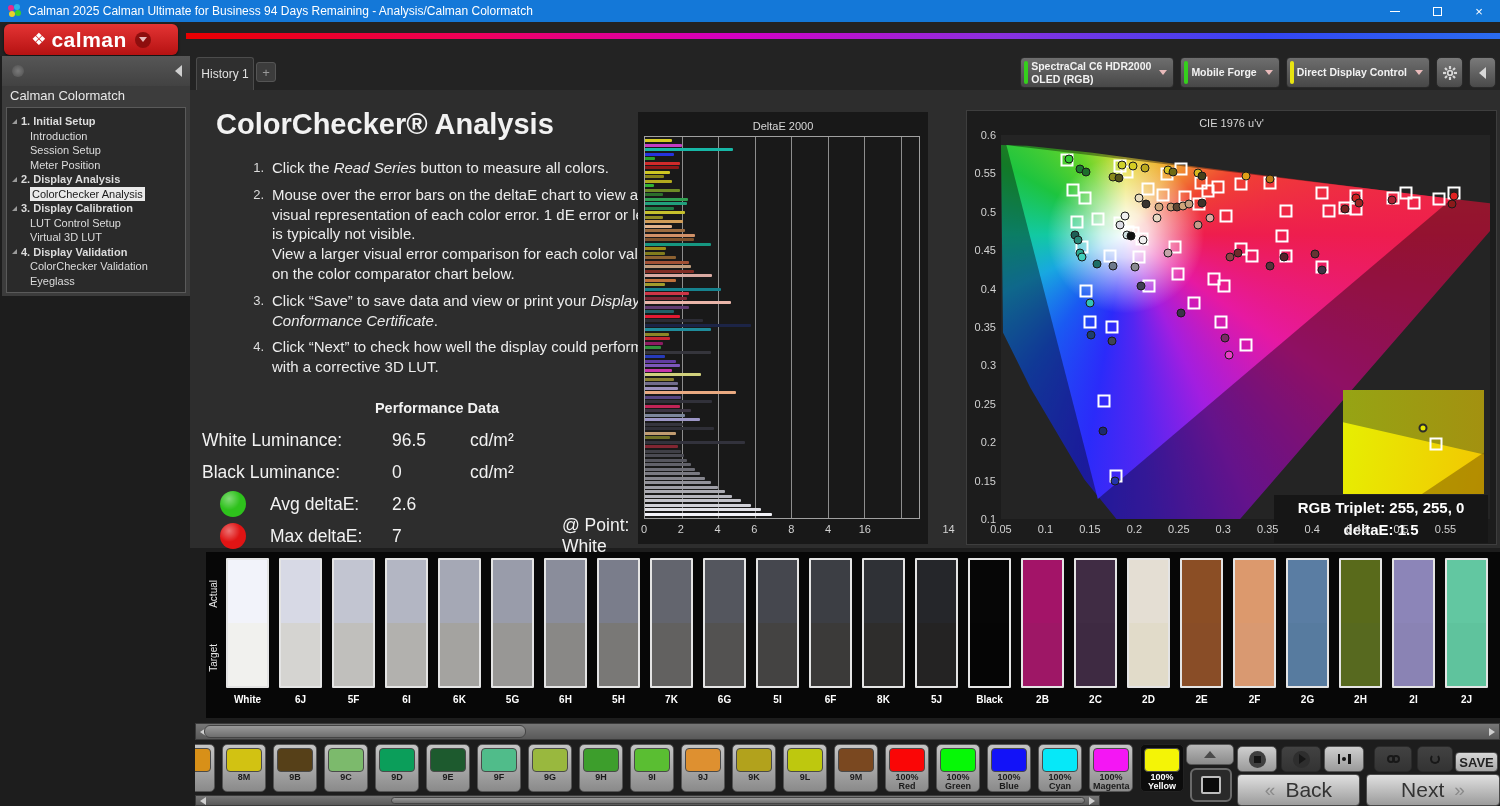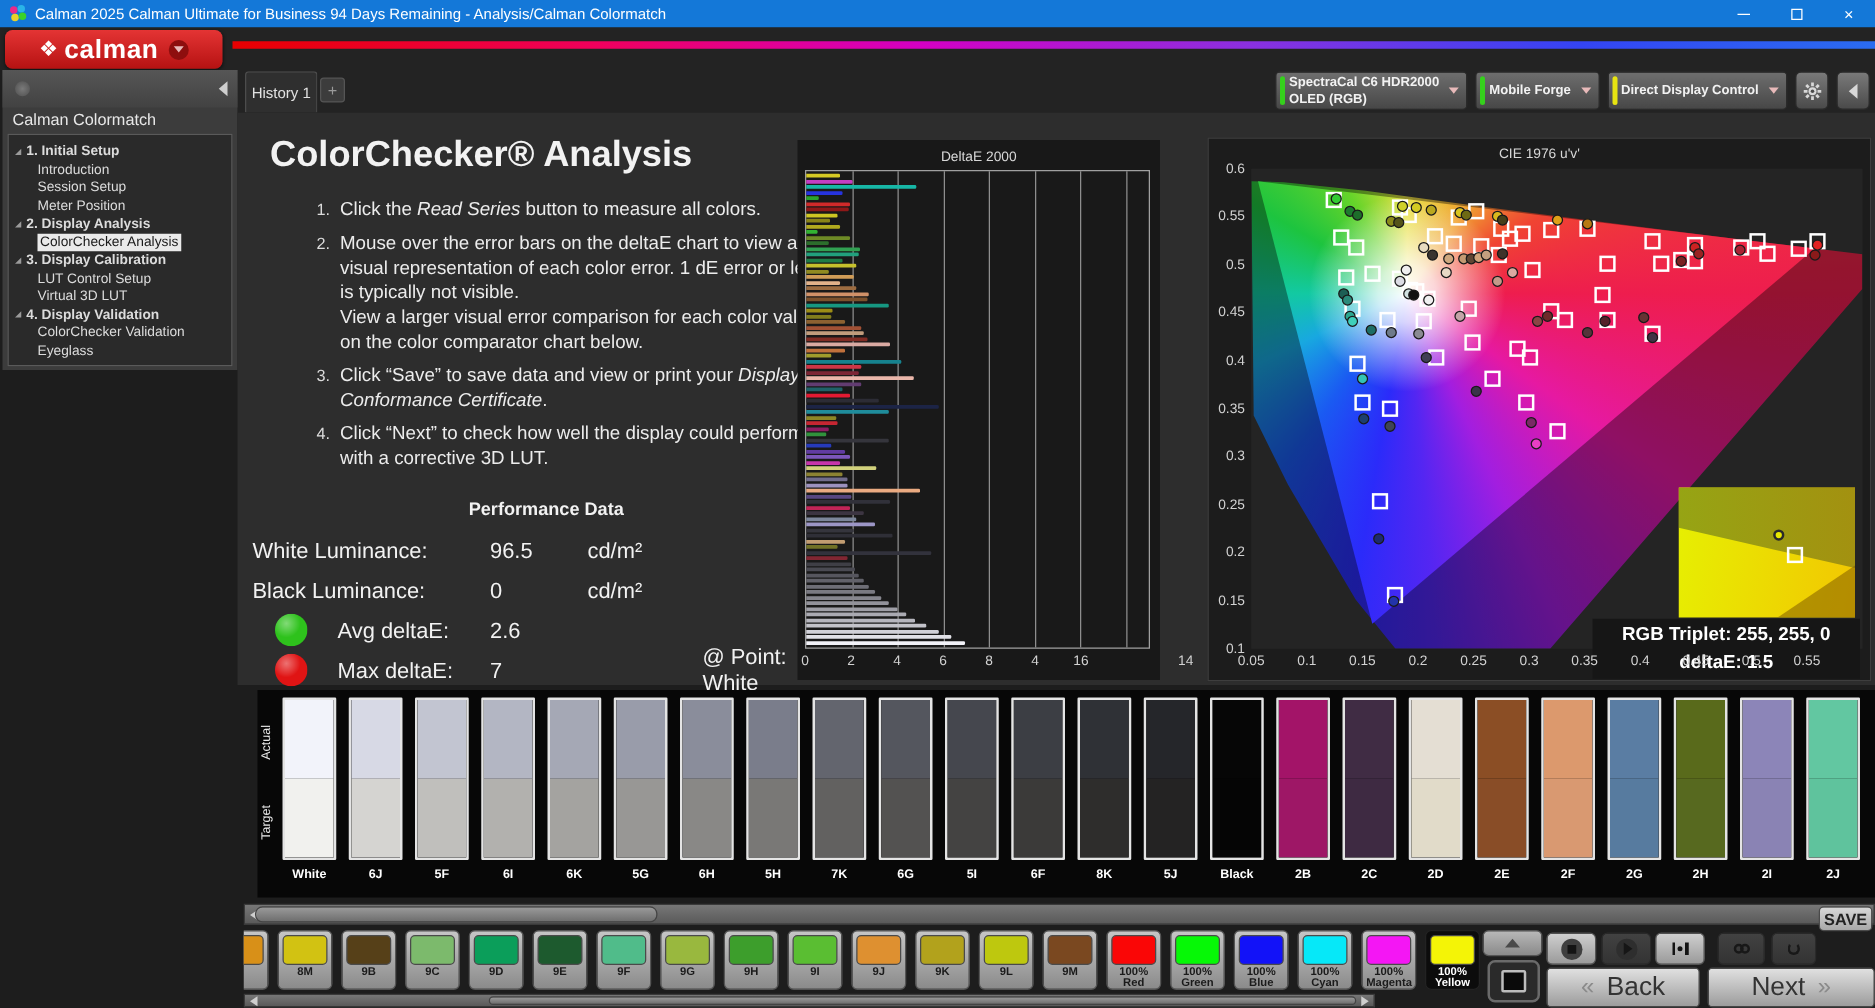--- a/index.html
+++ b/index.html
@@ -158,21 +158,21 @@
   .tool-dim .tool-circle { background:#2e2e2e; }
   .glyph-stop { width:7px; height:7px; background:#141414; }
   .glyph-play { width:0; height:0; border-top:5px solid transparent; border-bottom:5px solid transparent; border-left:7px solid #161616; margin-left:2px; }
   .glyph-bars { display:flex; align-items:center; gap:2px; }
   .glyph-bars b { width:2.5px; height:10px; background:#141414; }
   .glyph-bars s { width:4px; height:4px; border-radius:50%; background:#141414; }
   .glyph-rings { display:flex; }
   .glyph-rings u { width:8px; height:8px; border-radius:50%; border:2px solid #181818; }
   .glyph-rings u:last-child { margin-left:-3px; }
   .glyph-refresh { width:10px; height:10px; border:2px solid #181818; border-radius:50%; border-top-color:transparent; }
-  #save-btn { position:absolute; left:1455px; top:725px; width:43px; height:20px; border-radius:4px;
+  #save-btn { position:absolute; left:1455px; top:752px; width:43px; height:20px; border-radius:4px;
     background:linear-gradient(#d8d8d8,#a8a8a8); border:1px solid #4a4a4a; color:#222; font-weight:bold;
     font-size:13px; display:flex; align-items:center; justify-content:center; }
   .nav-btn { position:absolute; top:774px; height:32px; border-radius:4px; background:linear-gradient(#e0e0e0,#9c9c9c);
     border:1px solid #4a4a4a; color:#333; font-size:21px; display:flex; align-items:center; justify-content:center; gap:10px; }
   .nav-glyph { color:#8a8a8a; font-size:19px; }
   #back-btn { left:1237px; width:123px; }
   #next-btn { left:1366px; width:134px; }
 </style>
 </head>
 <body>

